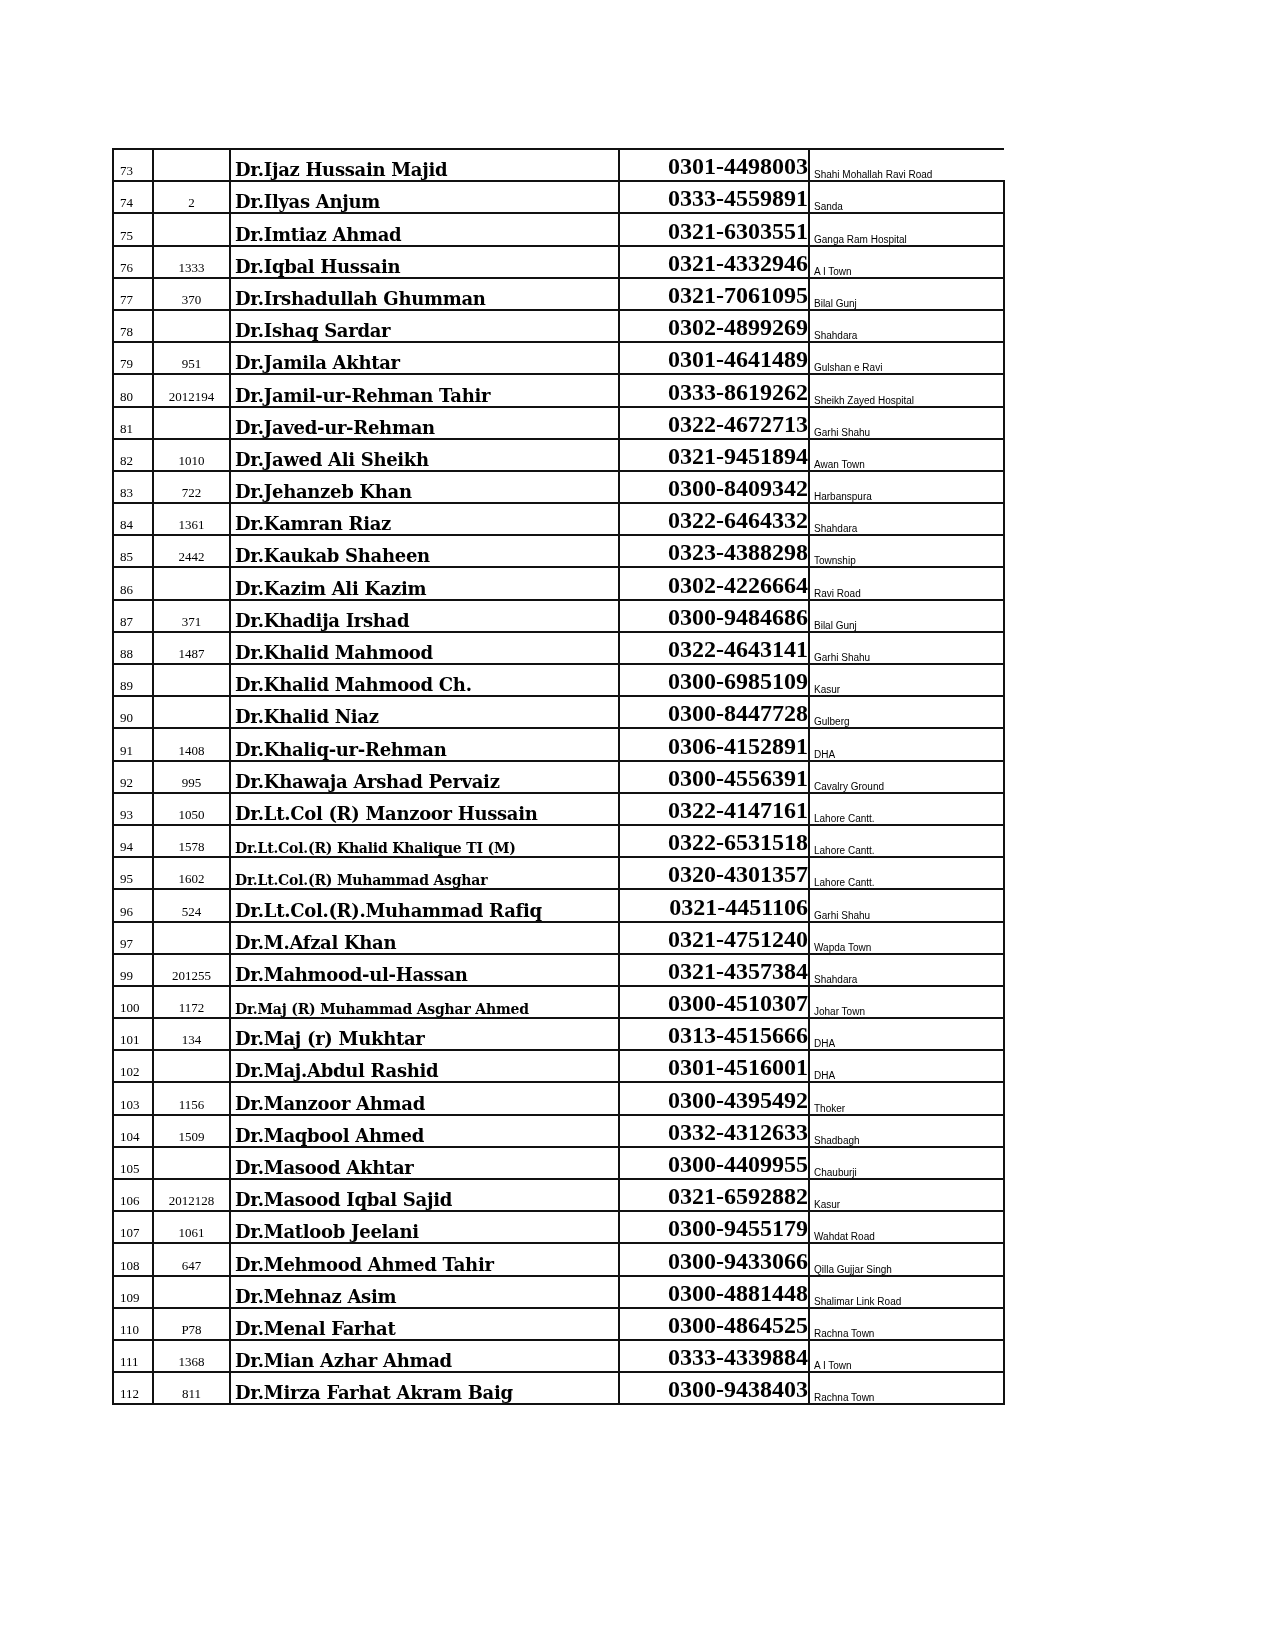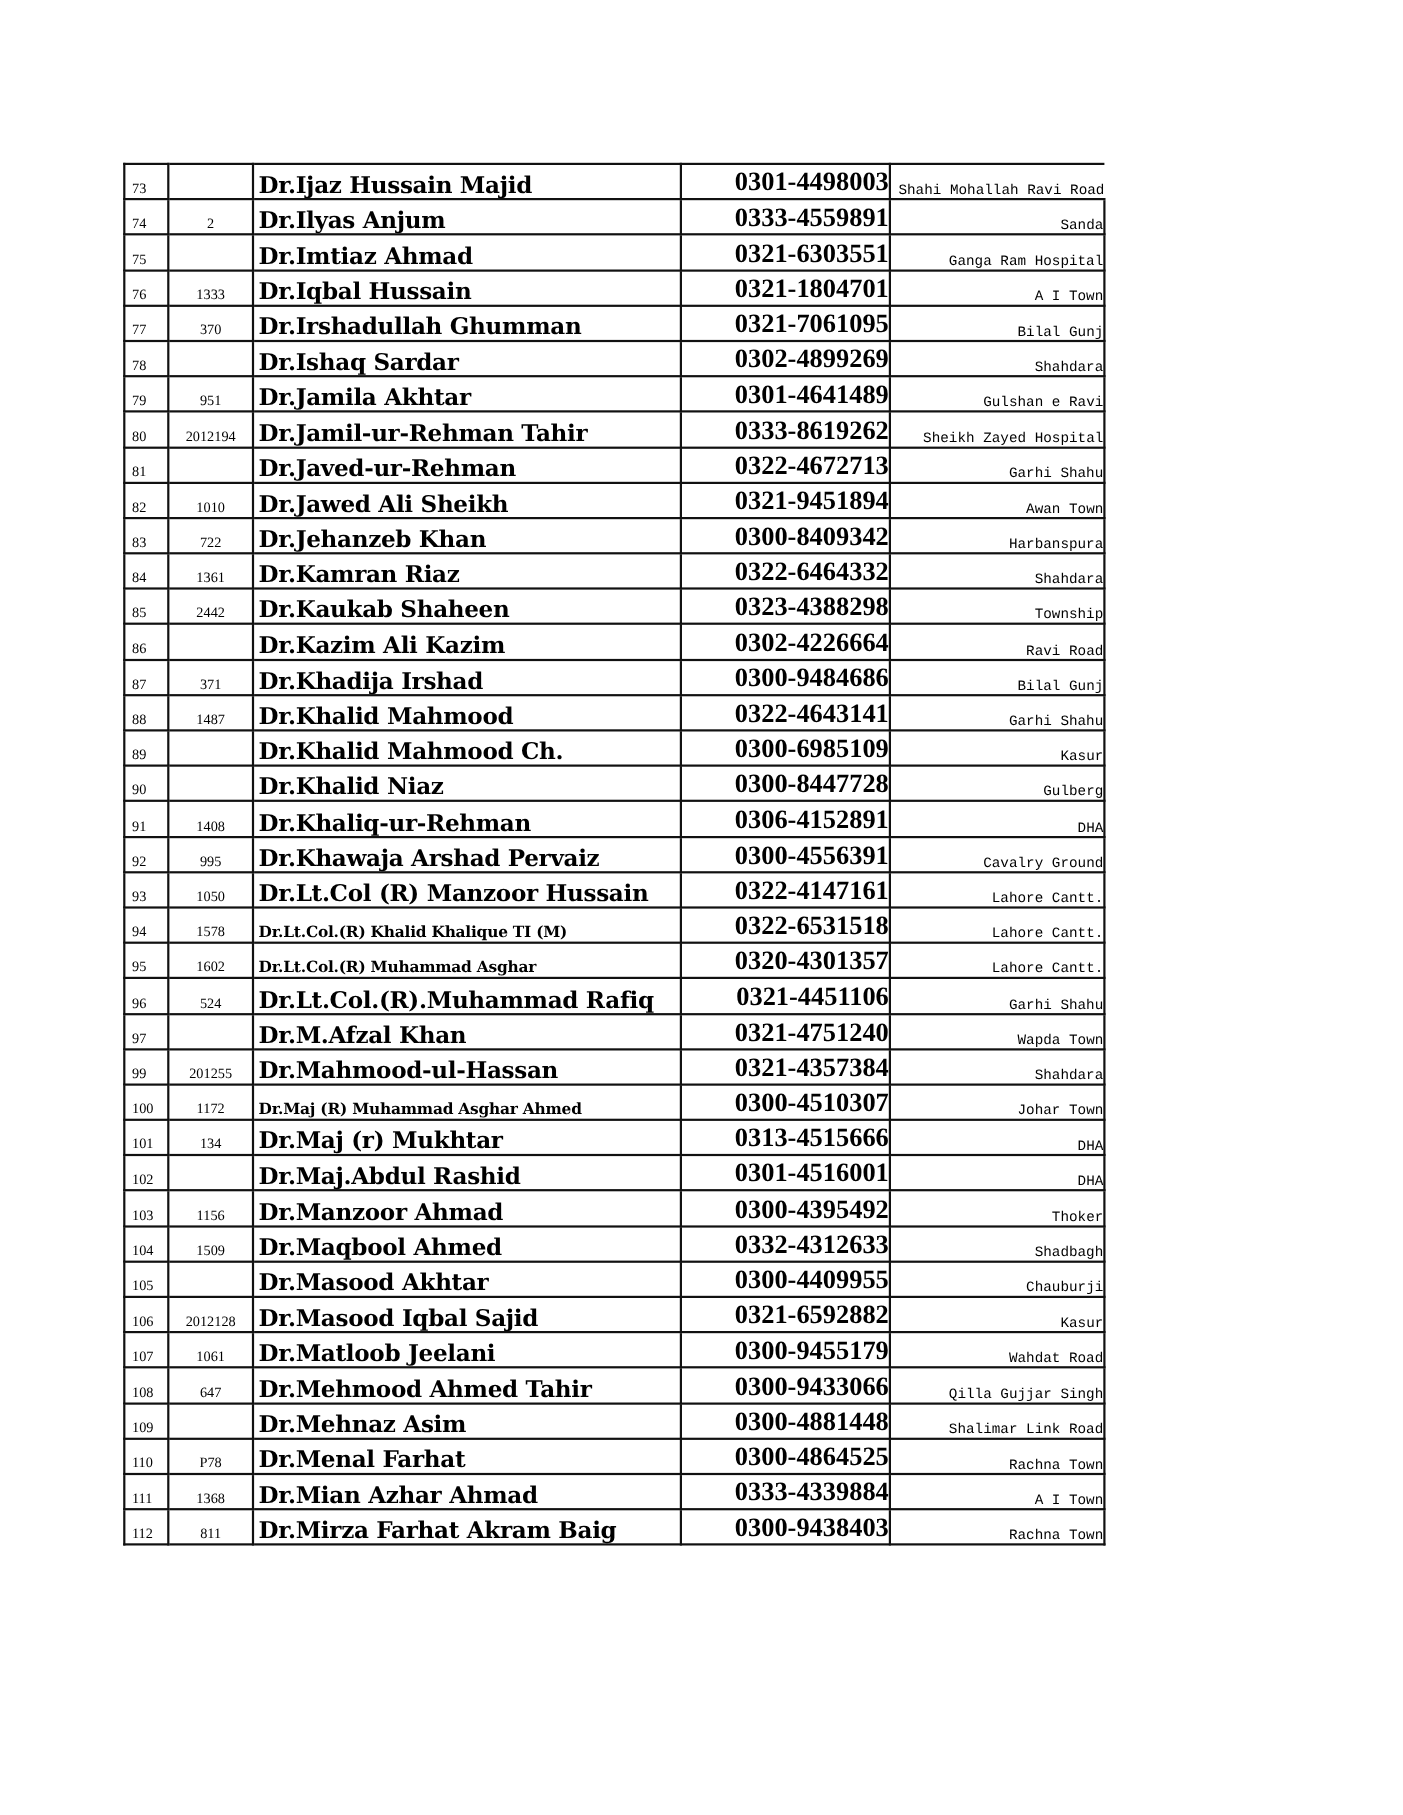--- a/index.html
+++ b/index.html
@@ -34,41 +34,40 @@
       padding-bottom: 1px !important;
     }
     td.reg {
       font-family: "Liberation Serif", "DejaVu Serif", serif;
       font-size: 13px;
       text-align: center;
       padding-bottom: 1px !important;
     }
     td.name {
       font-family: "DejaVu Serif", "Liberation Serif", serif;
-      font-size: 21px;
+      font-size: 18px;
       font-weight: bold;
       letter-spacing: -0.3px;
       padding-left: 4px !important;
       vertical-align: middle;
       overflow: hidden;
     }
     td.name.small { font-size: 14px; letter-spacing: -0.2px; }
     td.phone {
       font-family: "Liberation Serif", "DejaVu Serif", serif;
       font-size: 24px;
       font-weight: bold;
       text-align: right;
       vertical-align: middle;
     }
     td.area {
-      font-family: Liberation Mono, monospace;
-      font-size: 13px;
+      font-family: Liberation Sans, sans-serif;
+      font-size: 10px;
       padding-left: 4px !important;
       padding-bottom: 0px !important;
-      text-align: right;
     }
     tr.first td.area { border-top-color: #111; border-right: none; }
     tr.first td { border-top-width: 2px; border-radius: 12px; }
   </style>
 </head>
 <body>
 
 <div class="page">
   <table class="roster">
     <colgroup>
@@ -97,21 +96,21 @@
           <td class="sno">75</td>
           <td class="reg"></td>
           <td class="name">Dr.Imtiaz Ahmad</td>
           <td class="phone">0321-6303551</td>
           <td class="area">Ganga Ram Hospital</td>
         </tr>
         <tr>
           <td class="sno">76</td>
           <td class="reg">1333</td>
           <td class="name">Dr.Iqbal Hussain</td>
-          <td class="phone">0321-1804701</td>
+          <td class="phone">0321-4332946</td>
           <td class="area">A I Town</td>
         </tr>
         <tr>
           <td class="sno">77</td>
           <td class="reg">370</td>
           <td class="name">Dr.Irshadullah Ghumman</td>
           <td class="phone">0321-7061095</td>
           <td class="area">Bilal Gunj</td>
         </tr>
         <tr>

